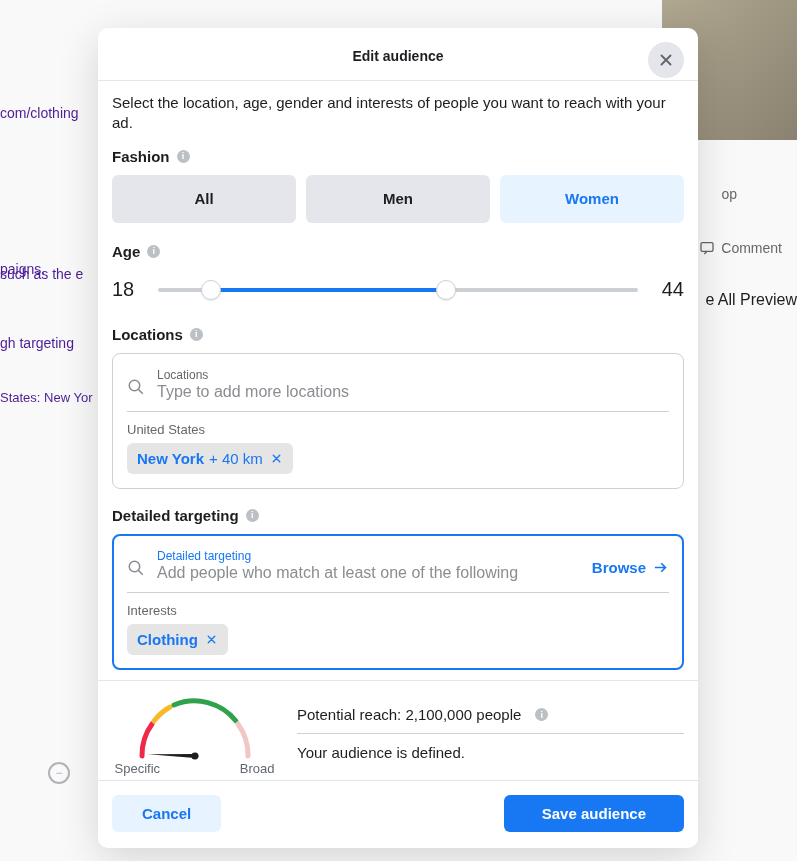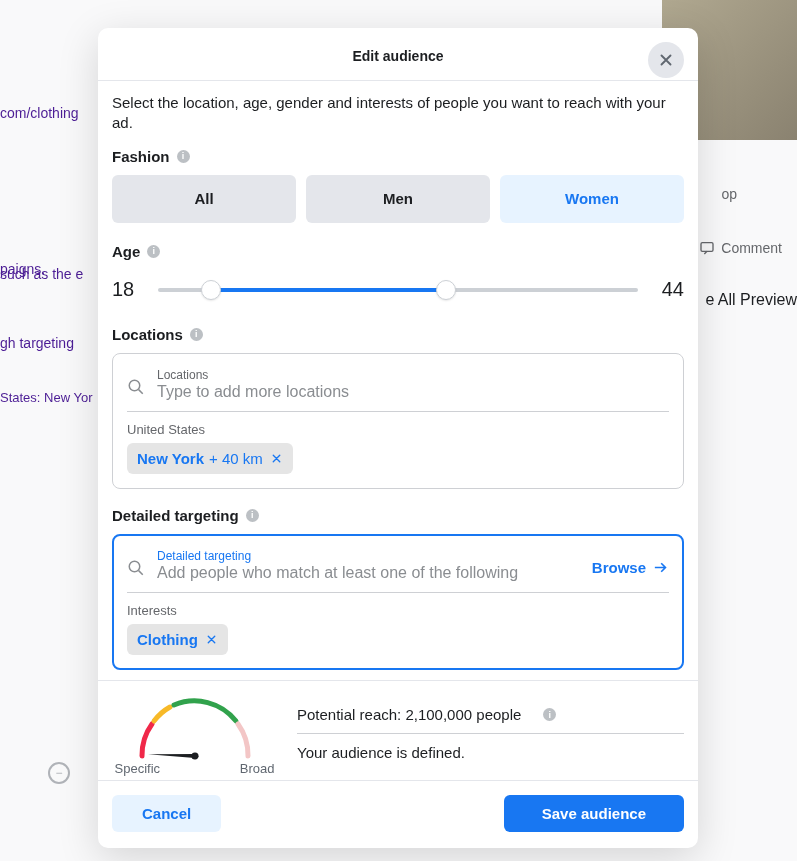--- a/index.html
+++ b/index.html
@@ -61,21 +61,21 @@
     .chip-x { display: inline-flex; cursor: pointer; color: #1877f2; margin-left: 2px;}
     
     .adv-text { font-size: 15px; color: #1c1e21; margin-bottom: 10px; }
     .adv-text a { color: #1877f2; text-decoration: none; cursor: pointer; }
     
     .footer-info { border-top: 1px solid #e4e6eb; display: flex; padding: 10px 14px 4px; gap: 20px; align-items: center; }
     .gauge-wrap { display: flex; flex-direction: column; align-items: center; width: 165px; }
     .gauge { width: 130px; height: 72px; position: relative; }
     .gauge-labels { display: flex; justify-content: space-between; width: 160px; font-size: 13px; color: #606770; margin-top: -2px;}
     .reach-col { flex: 1; }
-    .reach-line { font-size: 15px; color: #1c1e21; display:flex; align-items:center; gap:22px; padding-bottom: 10px; border-bottom: 1px solid #ced0d4; }
+    .reach-line { font-size: 15px; color: #1c1e21; display:flex; align-items:center; gap:14px; padding-bottom: 10px; border-bottom: 1px solid #ced0d4; }
     .defined-line { font-size: 15px; color: #1c1e21; padding-top: 10px; }
     
     .modal-actions { display: flex; justify-content: space-between; gap: 10px; padding: 14px 14px 16px; border-top: 1px solid #e4e6eb; }
     .btn { border: none; border-radius: 6px; padding: 10px 30px; font-size: 15px; font-weight: 600; cursor: pointer; }
     .btn-cancel { background: #e7f3ff; color: #1877f2; }
     .btn-save { background: #1877f2; color: #fff; padding: 10px 38px; }
   </style>
 </head>
 <body>
 

